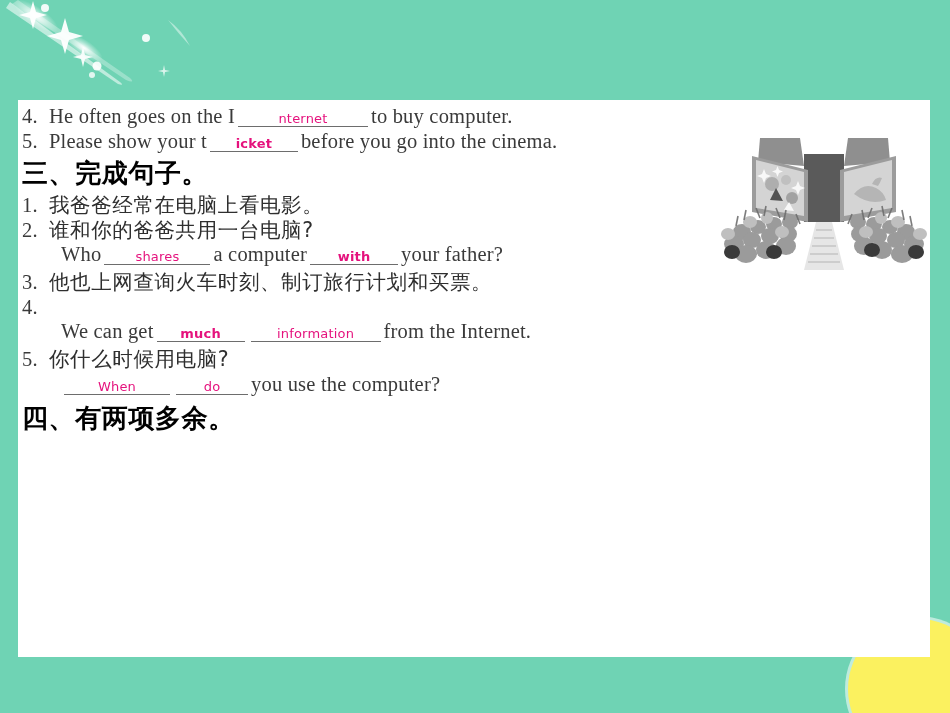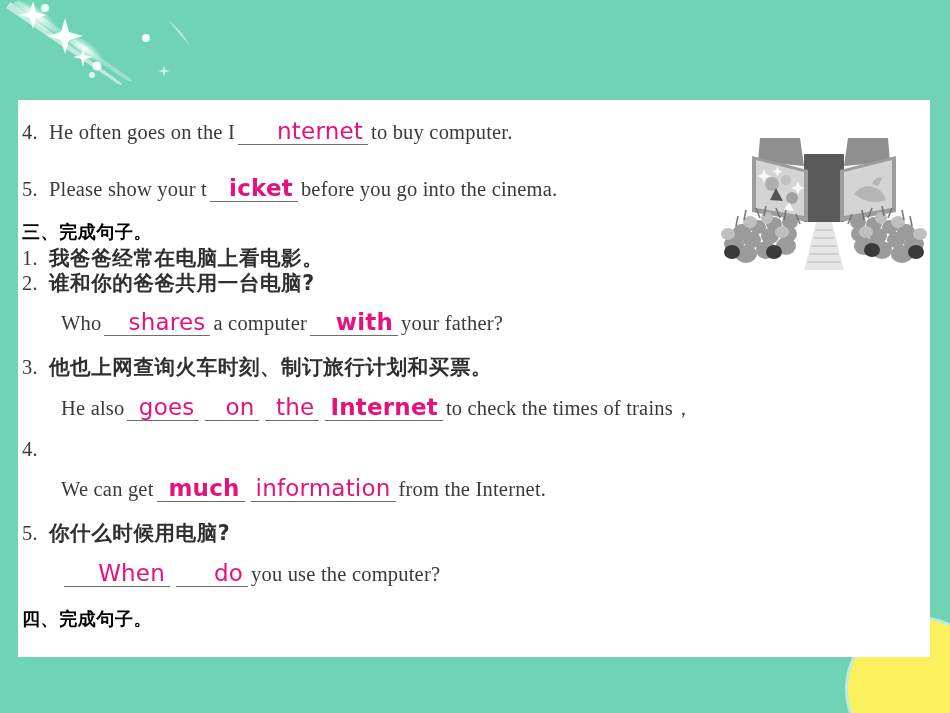--- a/index.html
+++ b/index.html
@@ -89,48 +89,47 @@
   .indent {
     display: inline-block;
     width: 39px;
     flex: 0 0 39px;
   }
 
   
   .blank {
     position: relative;
     display: inline-block;
-    text-align: right;
+    text-align: center;
     color: #e5127d;
     font-family: "DejaVu Sans", sans-serif;
-    font-size: 23px;
+    font-size: 13px;
     letter-spacing: 0.2px;
     border-bottom: 1.6px solid #6d6d6d;
     padding: 0 5px 1px 5px;
-    margin: 14px 3px;
+    margin: 0 3px;
     vertical-align: baseline;
     line-height: 1.0;
   }
   .blank.w-sm  { min-width: 44px; }
   .blank.w-md  { min-width: 62px; }
   .blank.w-lg  { min-width: 78px; font-weight: bold; }
   .blank.w-xl  { min-width: 96px; }
   .blank.w-xxl { min-width: 120px; }
 
   .chinese {
     font-family: "DejaVu Sans", "Liberation Sans", sans-serif;
     font-size: 20.5px;
     color: #2f2f2f;
     letter-spacing: 0.6px;
-    font-weight: bold;
   }
 
   .sec-head {
     font-family: Liberation Serif, serif;
-    font-size: 18px;
+    font-size: 26px;
     font-weight: bold;
     color: #000000;
     letter-spacing: 0.6px;
     white-space: nowrap;
   }
 
   .eng { font-family: "Liberation Serif", serif; }
 
   
   .row { margin-bottom: 7px; }
@@ -309,29 +308,20 @@
         <span class="blank w-xl">shares</span>
         <span class="eng">a computer</span>
         <span class="blank w-lg">with</span>
         <span class="eng">your father?</span>
       </div>
 
       <div class="line row-tight">
         <span class="ln-num eng">3.</span>
         <span class="chinese">他也上网查询火车时刻、制订旅行计划和买票。</span>
       </div>
-      <div class="line row-tight">
-        <span class="indent"></span>
-        <span class="eng">He also</span>
-        <span class="blank w-md">goes</span>
-        <span class="blank w-sm">on</span>
-        <span class="blank w-sm">the</span>
-        <span class="blank w-lg">Internet</span>
-        <span class="eng">to check the times of trains，</span>
-      </div>
 
       <div class="line row-tight">
         <span class="ln-num eng">4.</span>
       </div>
       <div class="line row">
         <span class="indent"></span>
         <span class="eng">We can get</span>
         <span class="blank w-lg">much</span>
         <span class="blank w-xxl">information</span>
         <span class="eng">from the Internet.</span>
@@ -342,18 +332,18 @@
         <span class="chinese">你什么时候用电脑?</span>
       </div>
       <div class="line row-tight">
         <span class="indent"></span>
         <span class="blank w-xl">When</span>
         <span class="blank w-md">do</span>
         <span class="eng">you use the computer?</span>
       </div>
 
       <div class="row-tight" style="margin-top:6px;">
-        <span class="sec-head">四、完成句子。</span>
+        <span class="sec-head">四、有两项多余。</span>
       </div>
 
     </div>
   </div>
 </div>
 
 </body></html>

